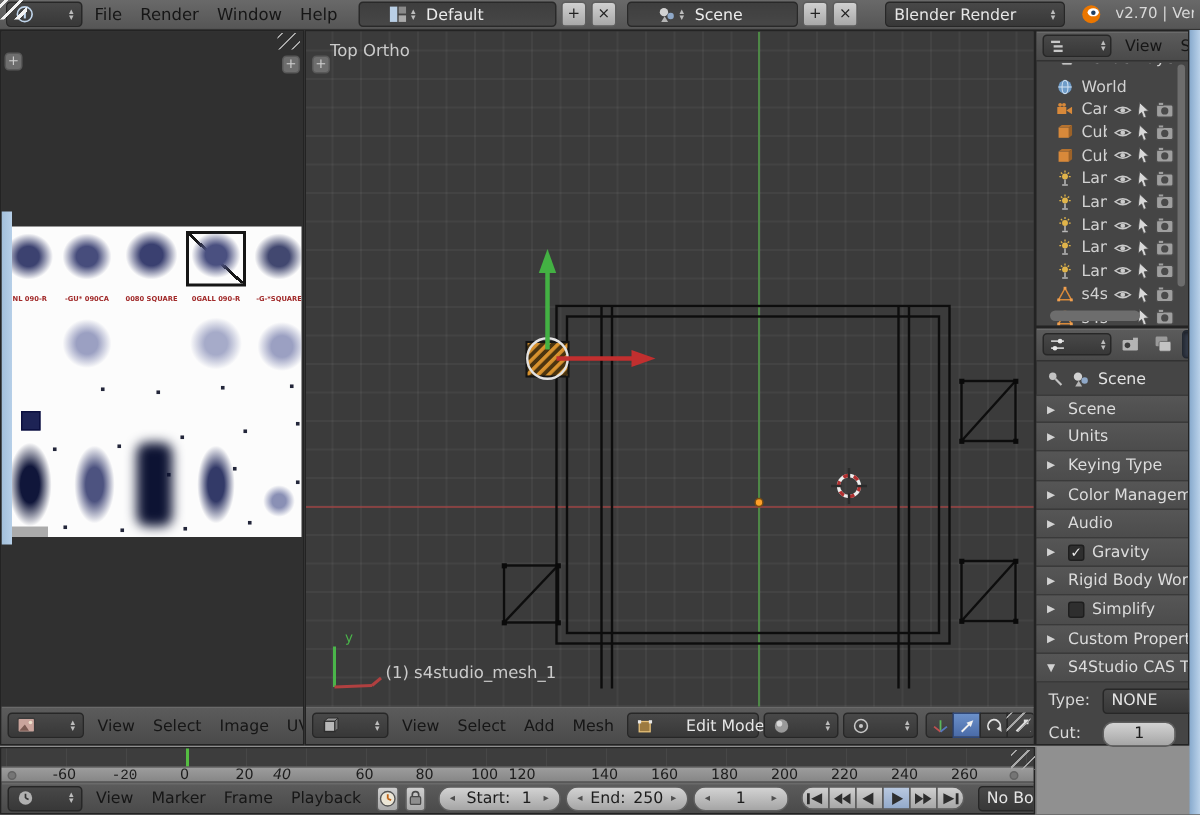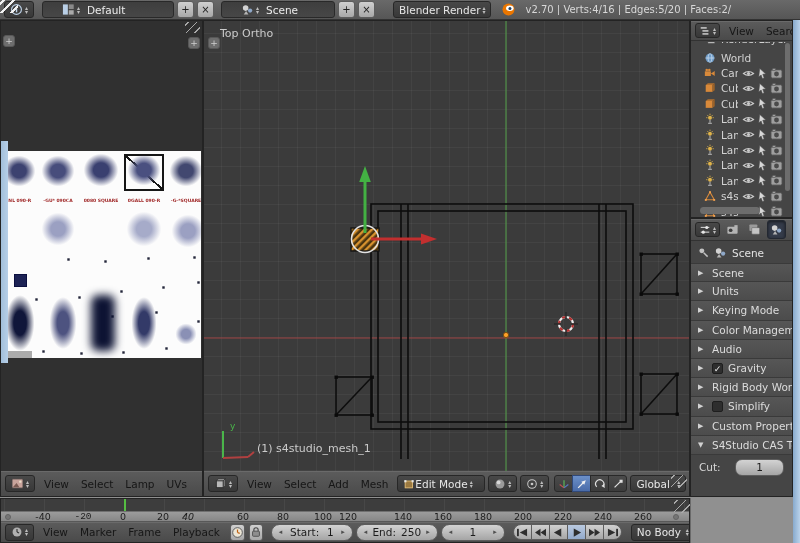--- a/index.html
+++ b/index.html
@@ -6,21 +6,21 @@
   html,body{width:800px;height:543px;overflow:hidden}
   body{position:relative;background:#8f8f8f;font-family:"DejaVu Sans","Liberation Sans",sans-serif;font-size:11px}
   .area{position:absolute;display:flex;flex-direction:column;background:#454545;border:1px solid #232323}
   .ahdr{height:25px;flex:none;display:flex;align-items:center;gap:3px;padding:0 4px;
         background:linear-gradient(#5c5c5c,#4a4a4a);box-shadow:inset 0 1px 0 #6a6a6a;
         font-size:10.5px;color:#151515;overflow:hidden;white-space:nowrap}
   .ahdr-top{border-bottom:1px solid #323232}
   .mitem{padding:0 6px;white-space:nowrap;color:#161616}
   .menus{display:flex;align-items:center}
   .wdark{display:flex;align-items:center;height:17px;background:linear-gradient(#484848,#383838);
-         border:1px solid #272727;border-radius:3px;color:#e6e6e6;padding:0 5px;gap:0;font-size:10.5px;white-space:nowrap}
+         border:1px solid #272727;border-radius:3px;color:#e6e6e6;padding:0 5px;gap:21px;font-size:10.5px;white-space:nowrap}
   .wlight{display:flex;align-items:center;height:17px;background:linear-gradient(#d3d3d3,#a5a5a5);
           border:1px solid #5d5d5d;border-radius:9px;color:#1c1c1c;padding:0 7px;font-size:10.5px;white-space:nowrap}
   .updn{display:flex;flex-direction:column;justify-content:center;font-size:6px;line-height:4px;color:#bdbdbd;margin-left:2px}
   .sq{width:17px;height:17px;display:flex;align-items:center;justify-content:center;
       background:linear-gradient(#d0d0d0,#a8a8a8);border:1px solid #5d5d5d;border-radius:3px;color:#222;font-size:10px;margin-left:1px}
   .compound{display:flex;align-items:center;height:17px;background:linear-gradient(#3e3e3e,#474747);
             border:1px solid #292929;border-radius:3px;color:#ececec;font-size:10.5px;padding:0 19px}
   .cname{padding:0 7px;min-width:74px}
   
   #info-header{position:absolute;left:0;top:0;width:800px;height:20px;display:flex;align-items:center;gap:2px;
@@ -113,20 +113,26 @@
   <div class="wdark">
     <span>
         <svg viewBox="0 0 14 14" width="13" height="13">
           <circle cx="7" cy="7" r="5.3" fill="none" stroke="#bfd4ea" stroke-width="1.2"></circle>
           <rect x="6.3" y="6" width="1.5" height="4" fill="#bfd4ea"></rect>
           <rect x="6.3" y="3.4" width="1.5" height="1.5" fill="#bfd4ea"></rect>
         </svg>
       </span>
     <span class="updn">▴<br>▾</span>
   </div>
+  <nav class="menus" id="info-menus">
+      <span class="mitem">File</span>
+      <span class="mitem">Render</span>
+      <span class="mitem">Window</span>
+      <span class="mitem">Help</span>
+    </nav>
   <div class="compound" style="margin-left:6px">
     <span>
         <svg viewBox="0 0 14 14" width="13" height="13">
           <rect x="1" y="1.5" width="5.3" height="11" fill="#b9cfe6"></rect>
           <rect x="7.3" y="1.5" width="5.3" height="5" fill="#8a8a8a"></rect>
           <rect x="7.3" y="7.8" width="5.3" height="4.7" fill="#aaaaaa"></rect>
         </svg>
       </span>
     <span class="updn">▴<br>▾</span>
     <span class="cname">Default</span>
@@ -199,21 +205,21 @@
             <rect x="1" y="2" width="12" height="10" rx="1" fill="#c9a49c" stroke="#3a3a3a"></rect>
             <polygon points="2,11 6,6.5 9,11" fill="#7a5a52"></polygon>
             <circle cx="10" cy="5" r="1.3" fill="#ece0cc"></circle>
           </svg>
         </span>
       <span class="updn">▴<br>▾</span>
     </div>
     <nav class="menus">
         <span class="mitem">View</span>
         <span class="mitem">Select</span>
-        <span class="mitem">Lamp</span>
+        <span class="mitem">Image</span>
         <span class="mitem">UVs</span>
       </nav>
 
   </div>
 </section>
 
 <section class="area" id="v3d-area">
   <div id="v3d-body">
     <svg width="487" height="452" viewBox="0 0 487 452" style="position:absolute;left:0;top:0">
       <defs>
@@ -802,21 +808,21 @@
       <div class="psec">
         <span class="tri">▶</span>
         <span>Scene</span>
       </div>
       <div class="psec">
         <span class="tri">▶</span>
         <span>Units</span>
       </div>
       <div class="psec">
         <span class="tri">▶</span>
-        <span>Keying Mode</span>
+        <span>Keying Type</span>
       </div>
       <div class="psec">
         <span class="tri">▶</span>
         <span>Color Management</span>
       </div>
       <div class="psec">
         <span class="tri">▶</span>
         <span>Audio</span>
       </div>
       <div class="psec">
@@ -836,36 +842,43 @@
       <div class="psec">
         <span class="tri">▶</span>
         <span>Custom Properties</span>
       </div>
       <div class="psec">
         <span class="tri">▼</span>
         <span>S4Studio CAS Tools</span>
       </div>
     </div>
   <div class="prow">
+    <span class="plabel">Type:</span>
+    <div class="wdark">
+      <span>NONE</span>
+      <span class="updn">▴<br>▾</span>
+    </div>
+  </div>
+  <div class="prow">
     <span class="plabel">Cut:</span>
     <div class="wlight">
       <span>1</span>
     </div>
   </div>
 </section>
 
 <section class="area" id="timeline">
   <div id="tl-track">
     <div id="tl-frame"></div>
   </div>
   <div id="tl-strip">
     <span class="capdot" style="left:4px"></span>
     <span class="capdot" style="right:10px"></span>
     <div id="ruler-numbers">
-        <span class="rnum" style="left: 28px;">-40</span>
+        <span class="rnum" style="left: 28px;">-60</span>
         <span class="rnum" style="left: 68px; font-family: Liberation Mono, monospace;">-20</span>
         <span class="rnum" style="left: 108px;">0</span>
         <span class="rnum" style="left: 148px;">20</span>
         <span class="rnum" style="left: 173px; font-style: italic;">40</span>
         <span class="rnum" style="left: 228px; text-align: center;">60</span>
         <span class="rnum" style="left: 268px;">80</span>
         <span class="rnum" style="left: 308px;">100</span>
         <span class="rnum" style="left: 333px;">120</span>
         <span class="rnum" style="left: 388px;">140</span>
         <span class="rnum" style="left: 428px;">160</span>

